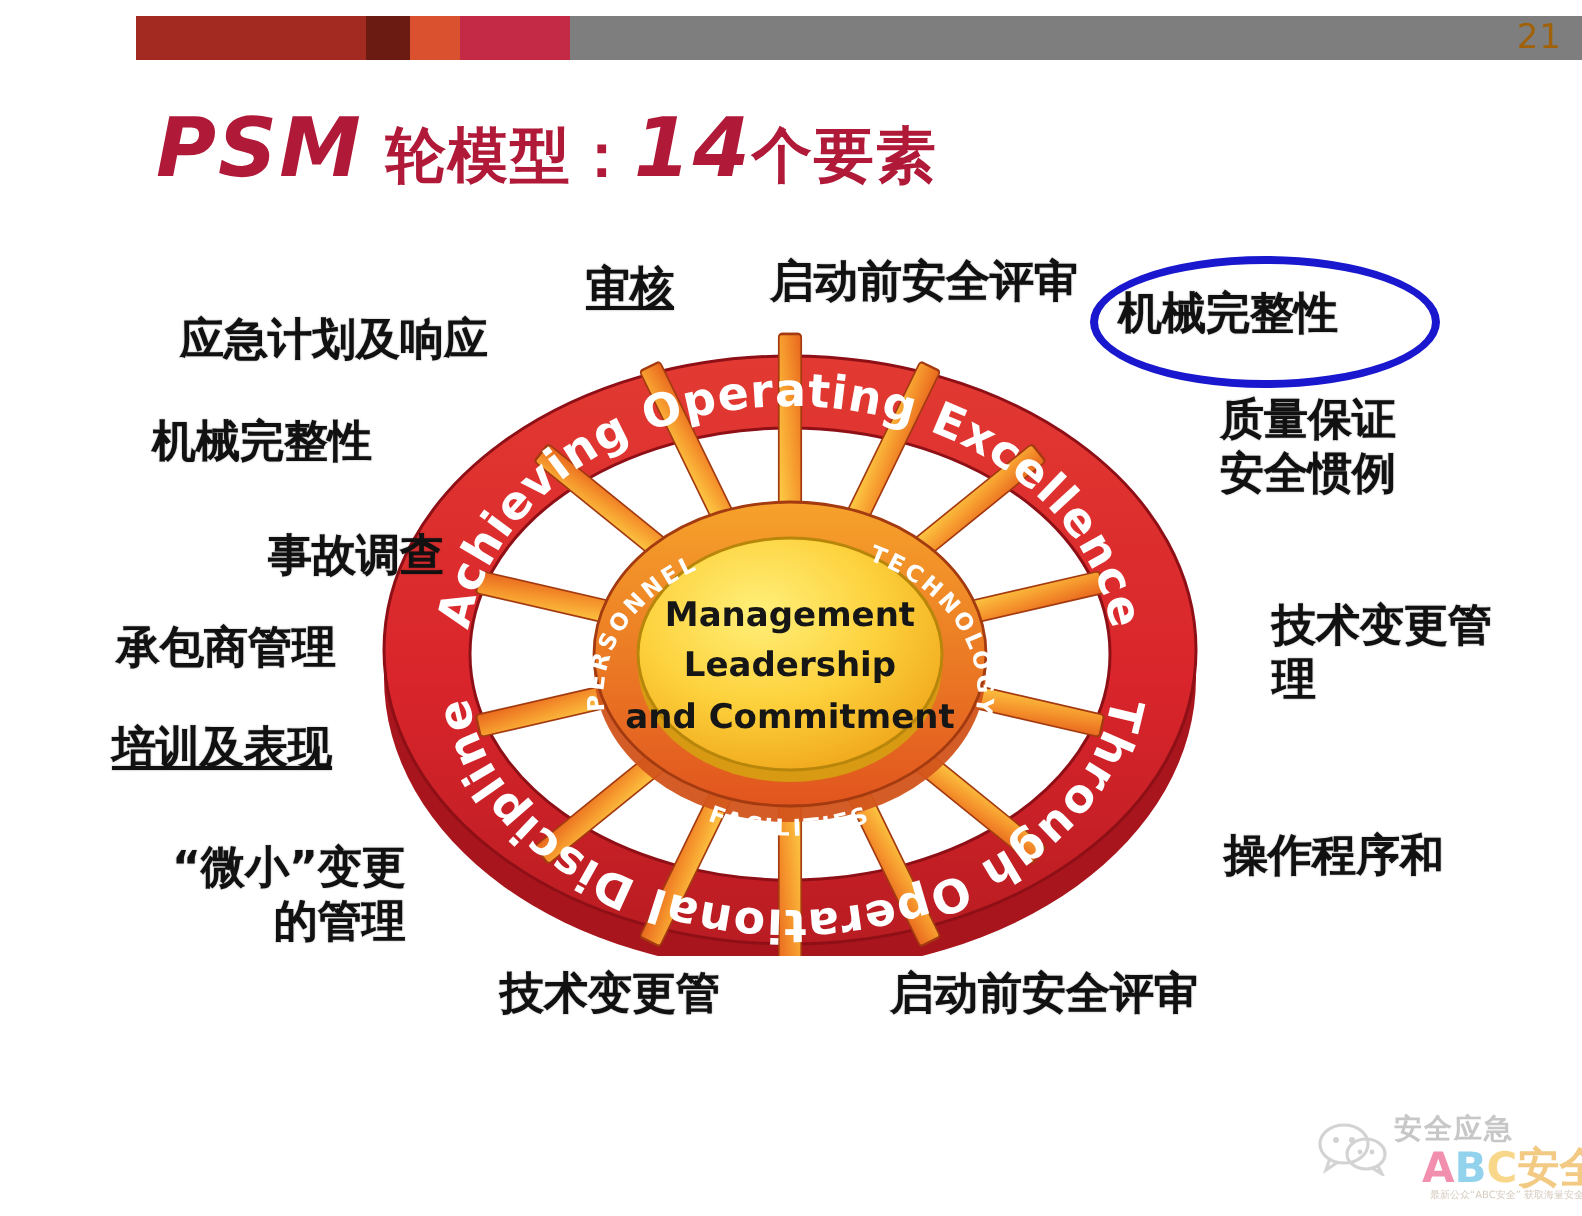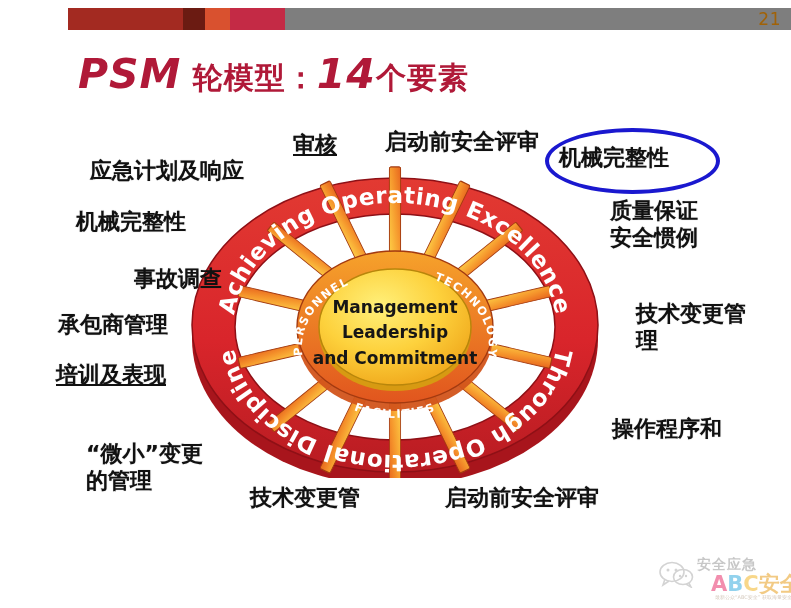--- a/index.html
+++ b/index.html
@@ -241,21 +241,21 @@
       </text>
     </svg>
   </div>
 
   <div id="labels-layer">
       <div class="lbl" style="left: 90px; top: 158px;">应急计划及响应</div>
       <div class="lbl" style="left: 76px; top: 209px;">机械完整性</div>
       <div class="lbl" style="left: 88px; top: 266px; margin-left: 46px;">事故调查</div>
       <div class="lbl" style="left: 58px; top: 312px;">承包商管理</div>
       <div class="lbl" style="left: 56px; top: 362px; text-decoration: underline;">培训及表现</div>
-      <div class="lbl" style="left: 86px; top: 441px;">“微小”变更
+      <div class="lbl" style="left: 86px; top: 422px; text-align: right;">“微小”变更
 的管理</div>
       <div class="lbl" style="left: 293px; top: 132px; text-decoration: underline;">审核</div>
       <div class="lbl" style="left: 385px; top: 129px;">启动前安全评审</div>
       <div class="lbl" style="left: 559px; top: 145px;">机械完整性</div>
       <div class="lbl" style="left: 610px; top: 198px;">质量保证
 安全惯例</div>
       <div class="lbl" style="left: 636px; top: 301px;">技术变更管
 理</div>
       <div class="lbl" style="left: 612px; top: 416px;">操作程序和</div>
       <div class="lbl" style="left: 250px; top: 485px;">技术变更管</div>

